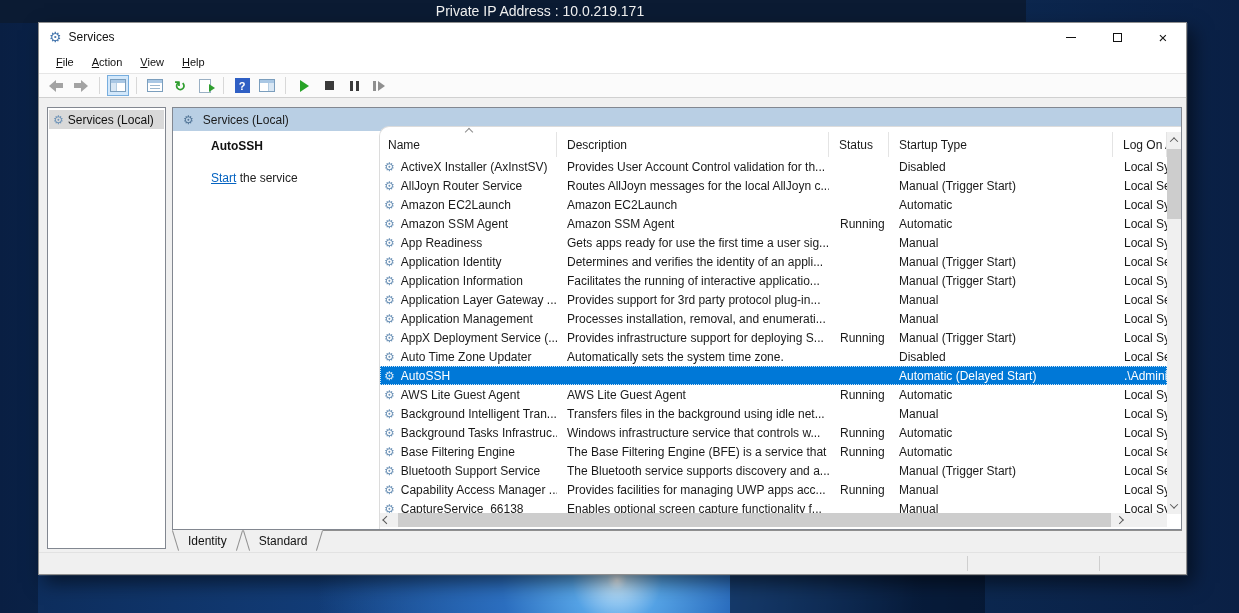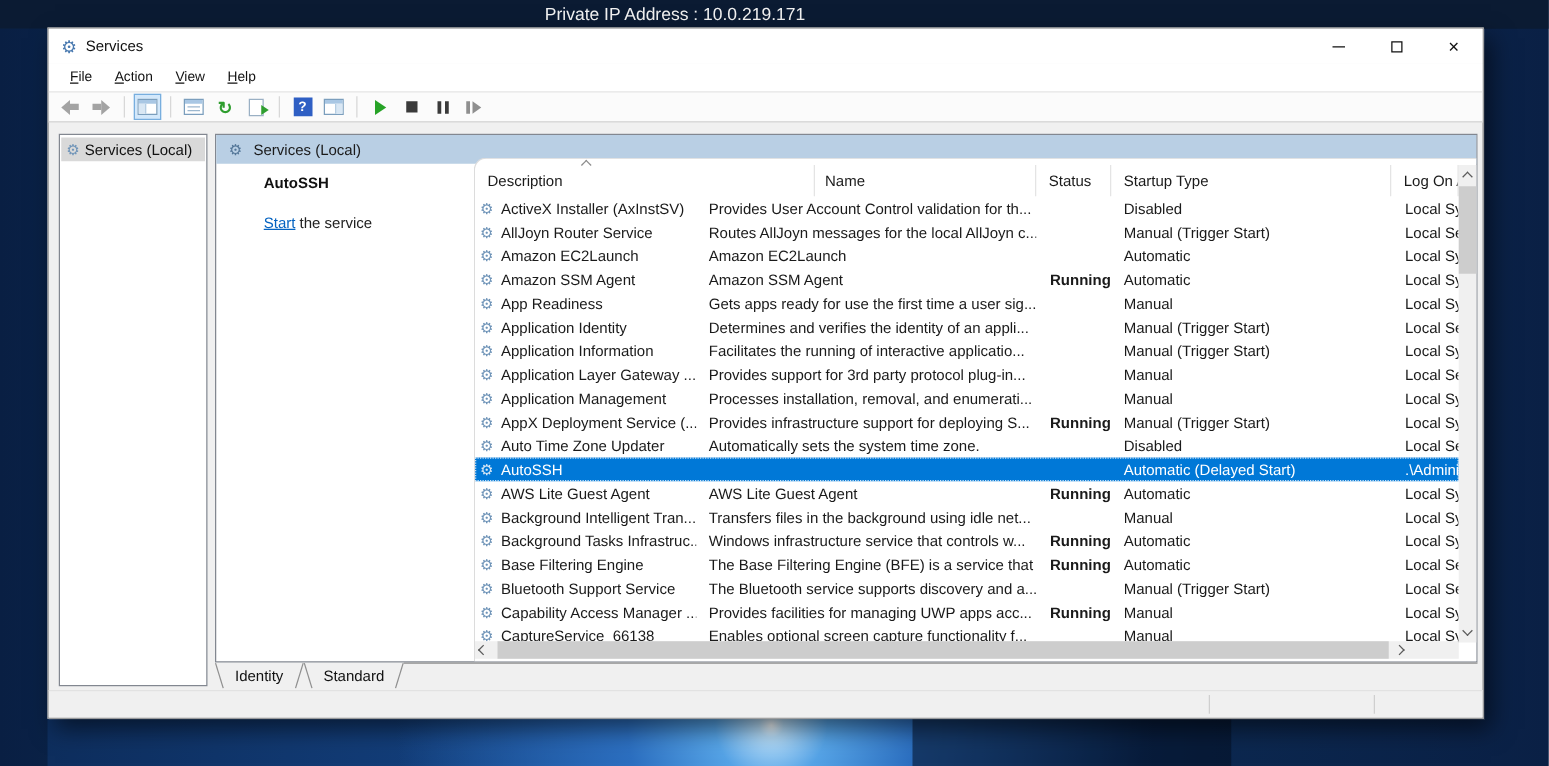--- a/index.html
+++ b/index.html
@@ -5,21 +5,21 @@
   * { box-sizing: border-box; }
   html,body { margin:0; padding:0; }
   body {
     width:1239px; height:613px; position:relative; overflow:hidden;
     font-family:"Liberation Sans", sans-serif;
     background:
       radial-gradient(circle at 617px 580px, #f4fbff 0px, #b5dcf8 10px, #55a3e6 45px, #2c6fc0 115px, rgba(18,58,118,0) 300px),
       linear-gradient(90deg, #0d2c5a 0%, #133e7a 28%, #1b4f98 50%, #123a72 63%, #0c2850 78%, #0a2045 100%);
   }
   
-  .banner { position:absolute; left:0; top:0; width:1239px; height:23px; background:#0b1b33; z-index:5; }
+  .banner { position:absolute; left:0; top:0; width:1026px; height:23px; background:#0b1b33; z-index:5; }
   .banner-text { position:absolute; left:540px; top:3px; transform:translateX(-50%);
     color:#f2f2f2; font-size:14px; white-space:nowrap; }
   .shade-a { position:absolute; left:730px; top:575px; width:255px; height:38px; background:rgba(4,14,34,.55); }
   .shade-b { position:absolute; left:0; top:23px; width:38px; height:590px; background:rgba(3,10,26,.35); }
 
   
   .window { position:absolute; left:38px; top:22px; width:1149px; height:553px;
     background:#f0f0f0; border:1px solid #8f8f8f;
     box-shadow:6px 8px 18px rgba(0,0,0,.55), 1px 1px 0 rgba(255,255,255,.15); z-index:6; }
 
@@ -86,21 +86,21 @@
   .hcell { padding:6px 0 0 10px; border-right:1px solid #e4e4e4; white-space:nowrap; overflow:hidden; }
   .hc-name { width:177px; padding-left:8px; } .hc-desc { width:272px; } .hc-status { width:60px; }
   .hc-startup { width:224px; } .hc-logon { flex:1; }
   .sort-caret { position:absolute; left:86px; top:2px; width:6px; height:6px; border:solid #8d8d8d; border-width:1px 1px 0 0; transform:rotate(-45deg); }
 
   .viewport { position:absolute; left:0; top:30px; width:787px; height:357px; overflow:hidden; }
   .row { display:flex; height:19px; align-items:center; font-size:12px; color:#1a1a1a; white-space:nowrap; }
   .cell { overflow:hidden; white-space:nowrap; }
   .c-name { width:177px; display:flex; align-items:center; }
   .c-name .gear { font-size:12px; color:#6f94b8; margin:0 6px 0 4px; line-height:1; }
-  .c-desc { width:272px; padding-left:10px; } .c-status { width:60px; padding-left:11px;font-weight:bold; }
+  .c-desc { width:272px; padding-left:10px; } .c-status { width:60px; padding-left:11px; }
   .c-startup { width:224px; padding-left:10px; } .c-logon { flex:1; padding-left:11px; }
   .row.selected { background:#0078d7; color:#fff; outline:1px dotted rgba(255,255,255,.8); outline-offset:-1px; }
   .row.selected .gear { color:#d7e7f5; }
 
   
   .chev { width:6px; height:6px; border:solid #5a5a5a; border-width:1.5px 1.5px 0 0; display:block; }
   .chev.up { transform:rotate(-45deg) translate(-1px,1px); }
   .chev.down { transform:rotate(135deg) translate(-1px,1px); }
   .chev.left { transform:rotate(-135deg) translate(1px,-1px); }
   .chev.right { transform:rotate(45deg) translate(-1px,1px); }
@@ -232,22 +232,22 @@
       <span class="lbl">Services (Local)</span>
     </div>
     <div class="ext-title">AutoSSH</div>
     <div class="ext-action">
       <a href="#">Start</a><span> the service</span>
     </div>
 
     <div class="card">
       <span class="sort-caret"></span>
       <div class="lv-head">
+        <div class="hcell hc-name">Name</div>
         <div class="hcell hc-desc">Description</div>
-        <div class="hcell hc-name">Name</div>
         <div class="hcell hc-status">Status</div>
         <div class="hcell hc-startup">Startup Type</div>
         <div class="hcell hc-logon">Log On A</div>
       </div>
 
       <div class="viewport">
           <div class="row">
     <div class="cell c-name">
       <span class="gear">⚙</span>
       <span>ActiveX Installer (AxInstSV)</span>

